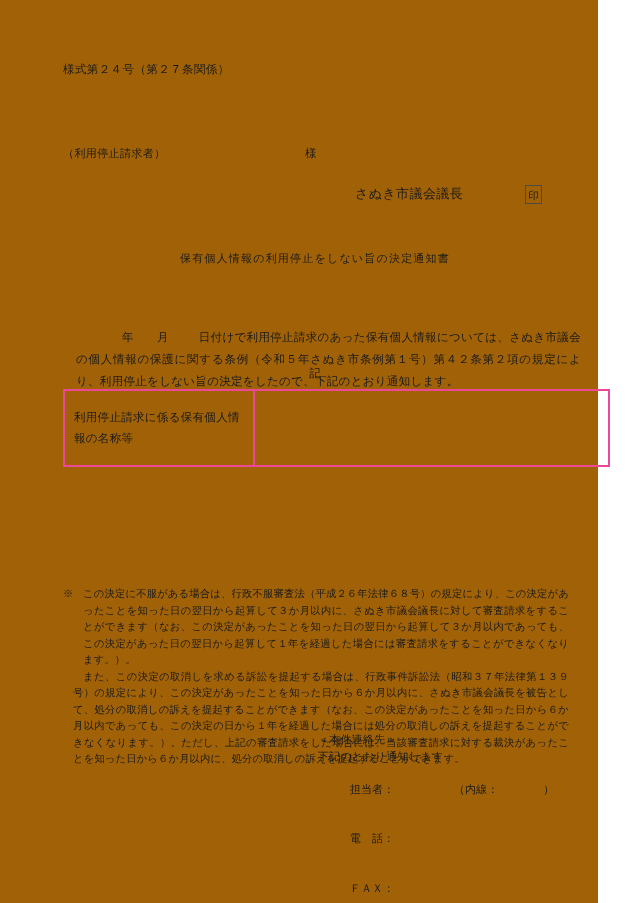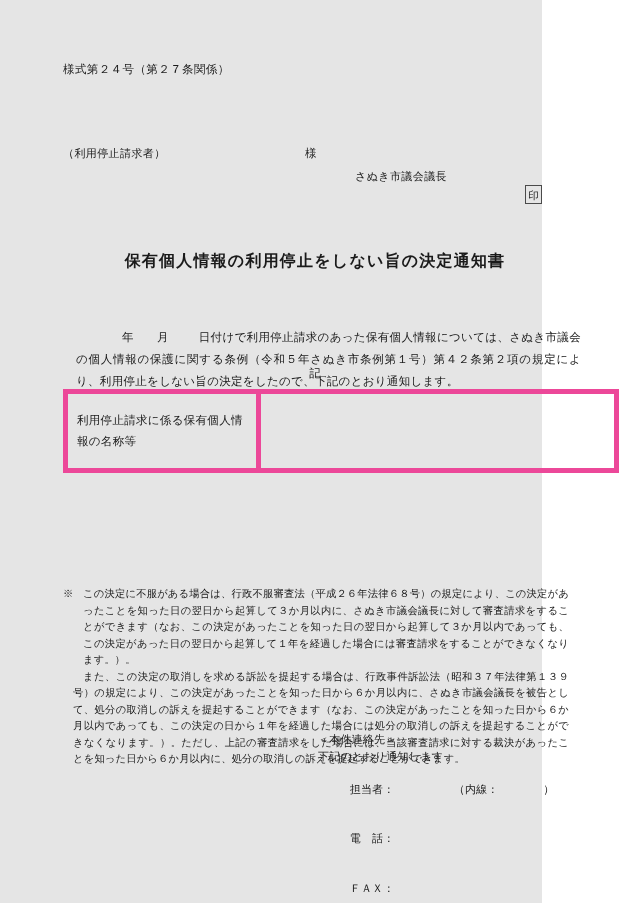--- a/index.html
+++ b/index.html
@@ -12,23 +12,23 @@
     width: 630px;
     height: 903px;
     position: relative;
     font-family: "Liberation Serif", "DejaVu Serif", serif;
     color: #1a1a1a;
     overflow: hidden;
   }
   .page {
     position: absolute;
     left: 0; top: 0;
-    width: 542px;
+    width: 598px;
     height: 903px;
-    background: #e5e5e5;
+    background: #a16207;
   }
 
   
   .t {
     position: absolute;
     white-space: pre;
     font-size: 11.5px;
     line-height: 1.0;
     letter-spacing: 0.4px;
   }
@@ -60,44 +60,43 @@
   #addressee-row {
     left: 63px; top: 148px;
     font-size: 11px;
   }
   #addressee-suffix {
     left: 305px; top: 148px;
     font-size: 11.5px;
   }
 
   #issuer-row {
-    left: 355px; top: 171px;
-    font-size: 11px;
+    left: 355px; top: 187px;
+    font-size: 13px;
   }
   #seal-box {
     position: absolute;
     left: 525px; top: 185px;
     width: 17px; height: 19px;
     border: 1px solid #4a4a4a;
     font-size: 10.5px;
     line-height: 19px;
     text-align: center;
     letter-spacing: 0;
     box-sizing: border-box;
   }
 
   
   #doc-title {
     position: absolute;
     left: 0; top: 251px;
     width: 630px;
     text-align: center;
-    font-size: 16px;
+    font-size: 11px;
     letter-spacing: 1.2px;
-    font-weight: bold;
   }
 
   
   #body-paragraph {
     left: 76px; top: 302px;
     width: 505px;
     margin-top: 24px;
   }
   #body-paragraph .lead-gap { display: inline-block; width: 46px; }
   #body-paragraph .mid-gap  { display: inline-block; width: 23px; }
@@ -113,21 +112,21 @@
 
   
   #info-table {
     position: absolute;
     left: 63px; top: 389px;
     width: 505px;
     border-collapse: collapse;
     table-layout: fixed;
   }
   #info-table td {
-    border: 5px solid #ec4899;
+    border: 2px solid #ec4899;
     vertical-align: middle;
     padding: 0;
   }
   #info-table td.label {
     width: 170px;
     padding: 6px 9px;
     font-size: 11.5px;
     line-height: 21px;
     letter-spacing: 0.3px;
   }

